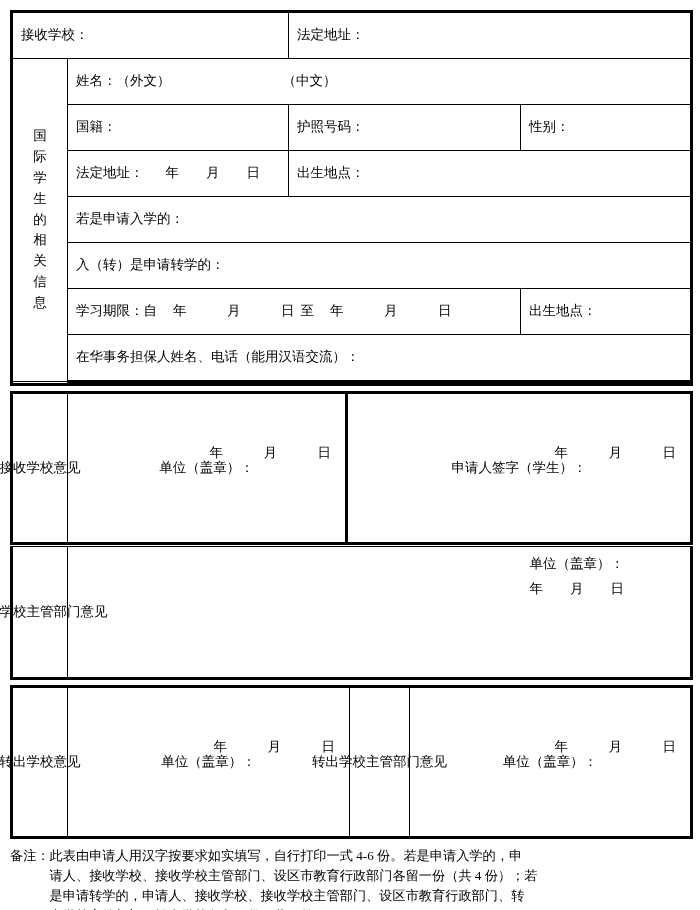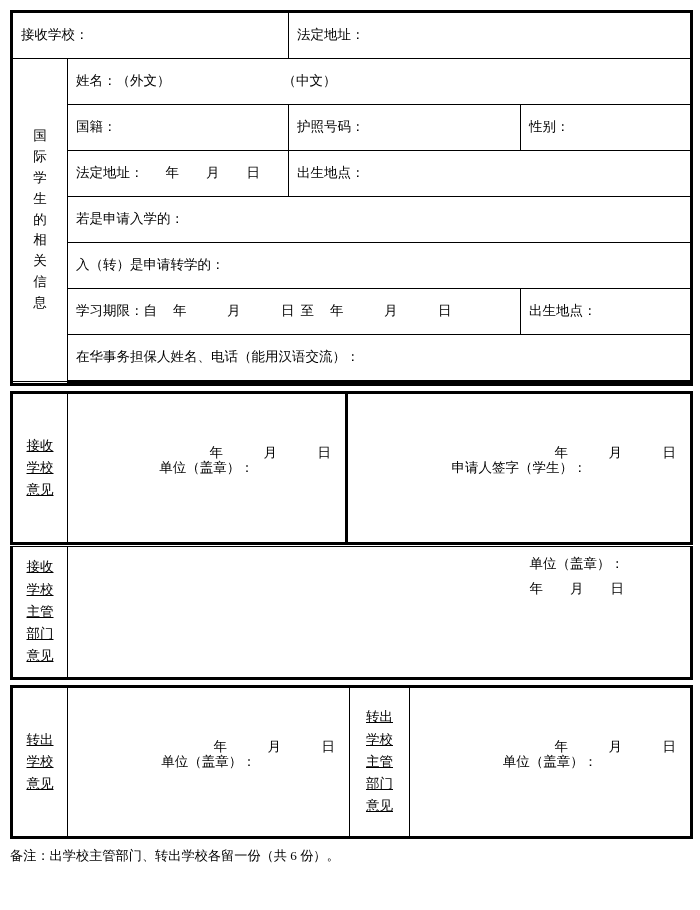--- a/index.html
+++ b/index.html
@@ -59,26 +59,25 @@
     justify-content: center;
     height: 100%;
     letter-spacing: 0;
     font-size: 13.5px;
   }
   .vlabel span { display: block; line-height: 1.55; }
 
   
   .vlabel2 {
     display: flex;
-    flex-direction: column;
+    flex-direction: row;
     align-items: center;
     justify-content: center;
     height: 100%;
     font-size: 13.5px;
-    text-decoration: underline;
   }
   .vlabel2 span { display: block; line-height: 1.65; white-space: nowrap; }
 
   .row-h { height: 45px; }
 
   
   .ymd {
     display: inline-block;
     white-space: pre;
   }
@@ -350,17 +349,20 @@
           <div class="op-date">年　　　月　　　日</div>
         </div>
       </td>
     </tr>
   </tbody>
     </table>
 
   <div class="note">
     <div class="note-label">备注：</div>
     <div class="note-body">
+      <div>此表由申请人用汉字按要求如实填写，自行打印一式 4-6 份。若是申请入学的，申</div>
+      <div>请人、接收学校、接收学校主管部门、设区市教育行政部门各留一份（共 4 份）；若</div>
+      <div>是申请转学的，申请人、接收学校、接收学校主管部门、设区市教育行政部门、转</div>
       <div>出学校主管部门、转出学校各留一份（共 6 份）。</div>
     </div>
   </div>
 
 </div>
 
 </body></html>

